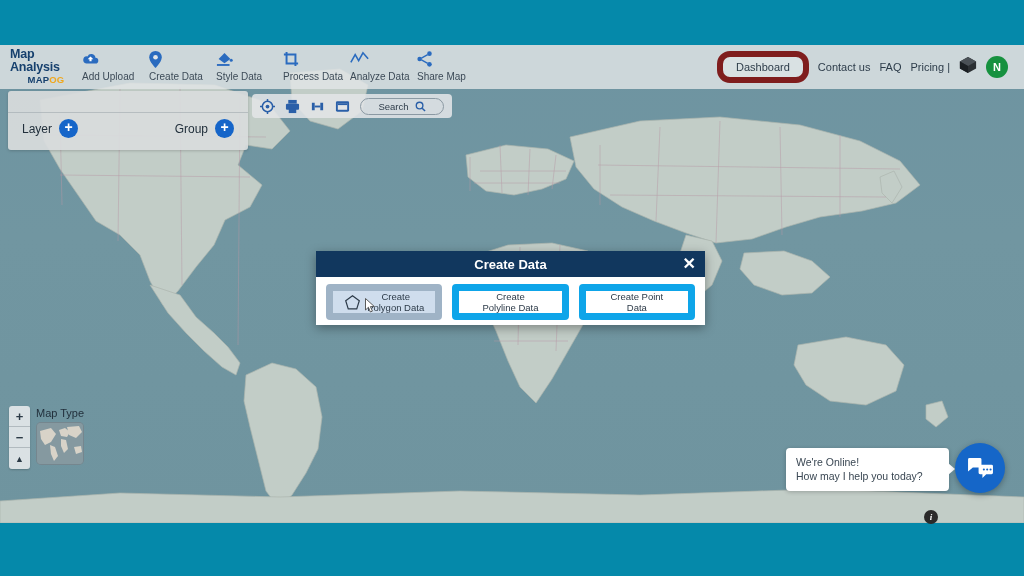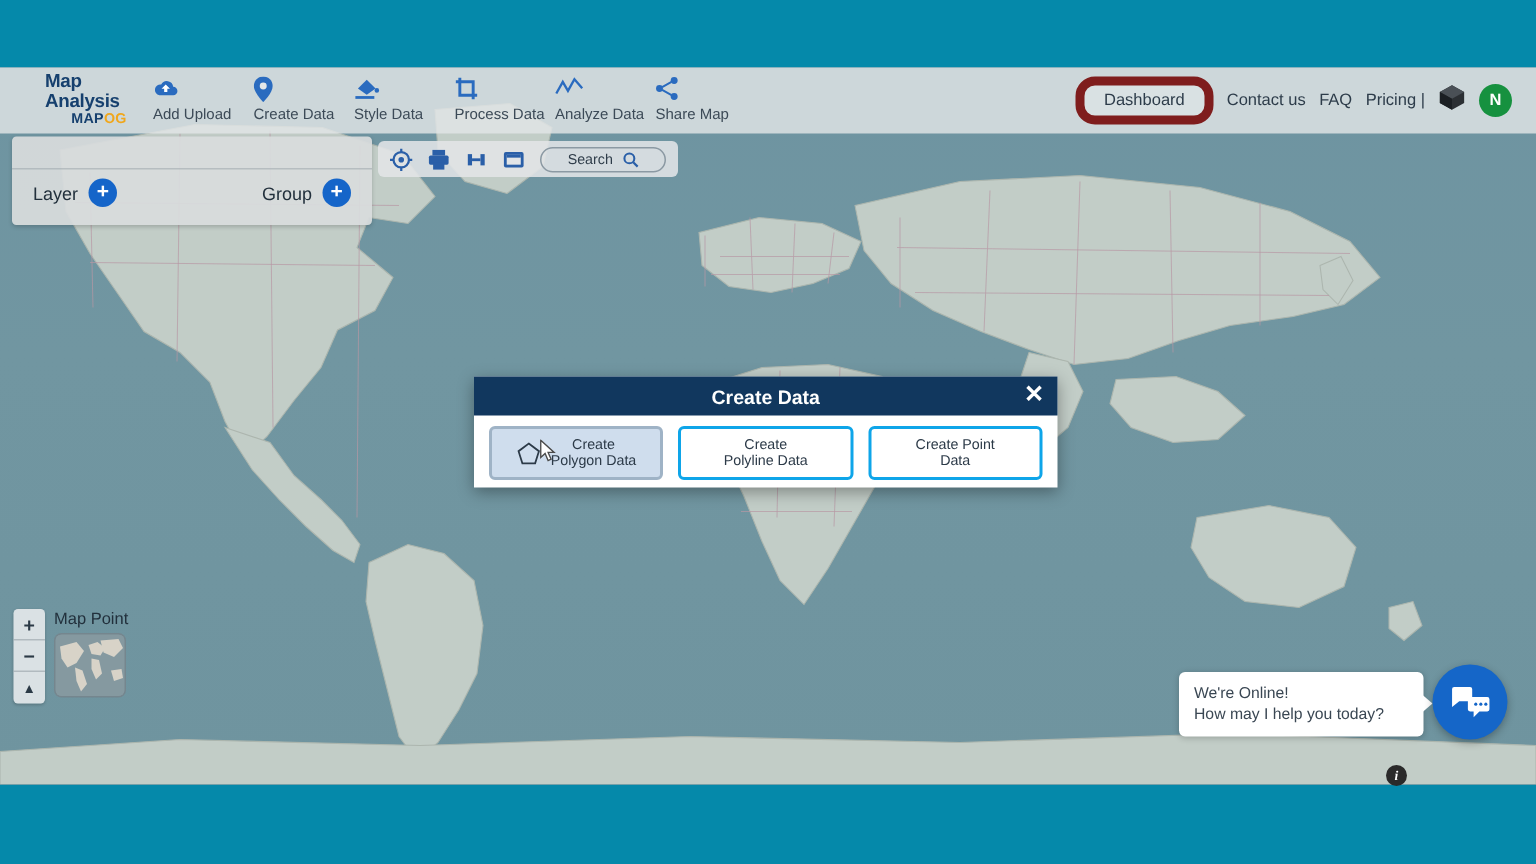--- a/index.html
+++ b/index.html
@@ -36,21 +36,20 @@
     pointer-events: none;
   }
 
   
   #topnav {
     position: absolute; left: 0; top: 45px;
     width: 1024px; height: 44px;
     background: rgba(226,229,231,0.82);
     display: flex; align-items: center;
     z-index: 40;
-    padding-left: 20px;
   }
   .brand { padding-left: 10px; width: 82px; }
   .brand-title {
     color: #16406e; font-weight: bold; font-size: 12.5px;
     letter-spacing: -0.2px; line-height: 13px;
   }
   .brand-sub {
     font-size: 9.5px; font-weight: bold; color: #16406e;
     text-align: center; line-height: 12px; letter-spacing: 0.2px;
   }
@@ -165,21 +164,21 @@
     position: absolute; right: 9px; top: 3px;
     color: #fff; font-size: 16px; line-height: 19px;
     cursor: pointer; font-weight: bold;
   }
   .modal-body {
     display: flex; align-items: center; gap: 10px;
     padding: 7px 10px;
   }
   .opt {
     flex: 1; height: 36px;
-    border: 2px solid #0ea5e9; border-radius: 4px;
+    border: 7px solid #0ea5e9; border-radius: 4px;
     background: #fff;
     display: flex; align-items: center; justify-content: center;
     gap: 6px;
     font-size: 9.5px; color: #2c3a48; text-align: center;
     line-height: 11px; position: relative;
   }
   .opt.active { background: #cfdded; border-color: #9fb3c6; }
   .opt .pent { width: 17px; height: 17px; flex: none; }
   .cursor-arrow {
     position: absolute; left: 32px; top: 7px;
@@ -430,21 +429,21 @@
     </div>
   </div>
 
   <div id="zoom-ctrl">
     <div class="zbtn">+</div>
     <div class="zbtn">−</div>
     <div class="zbtn" style="font-size:9px">▲</div>
   </div>
 
   <div id="maptype">
-    <div class="mt-label">Map Point</div>
+    <div class="mt-label">Map Type</div>
     <div class="mt-thumb">
       <svg width="46" height="41" viewBox="0 0 46 41">
           <rect width="46" height="41" fill="#8599a0"></rect>
           <g fill="#d8d3c8">
             <path d="M3 8 L14 5 L19 11 L14 19 L8 22 L4 16z"></path>
             <path d="M13 22 L18 24 L21 33 L17 38 L14 31z"></path>
             <path d="M22 7 L28 5 L33 9 L30 14 L24 13z"></path>
             <path d="M24 16 L29 17 L31 26 L27 30 L24 23z"></path>
             <path d="M30 4 L42 3 L45 9 L39 15 L32 12z"></path>
             <path d="M37 24 L44 23 L45 29 L39 31z"></path>

